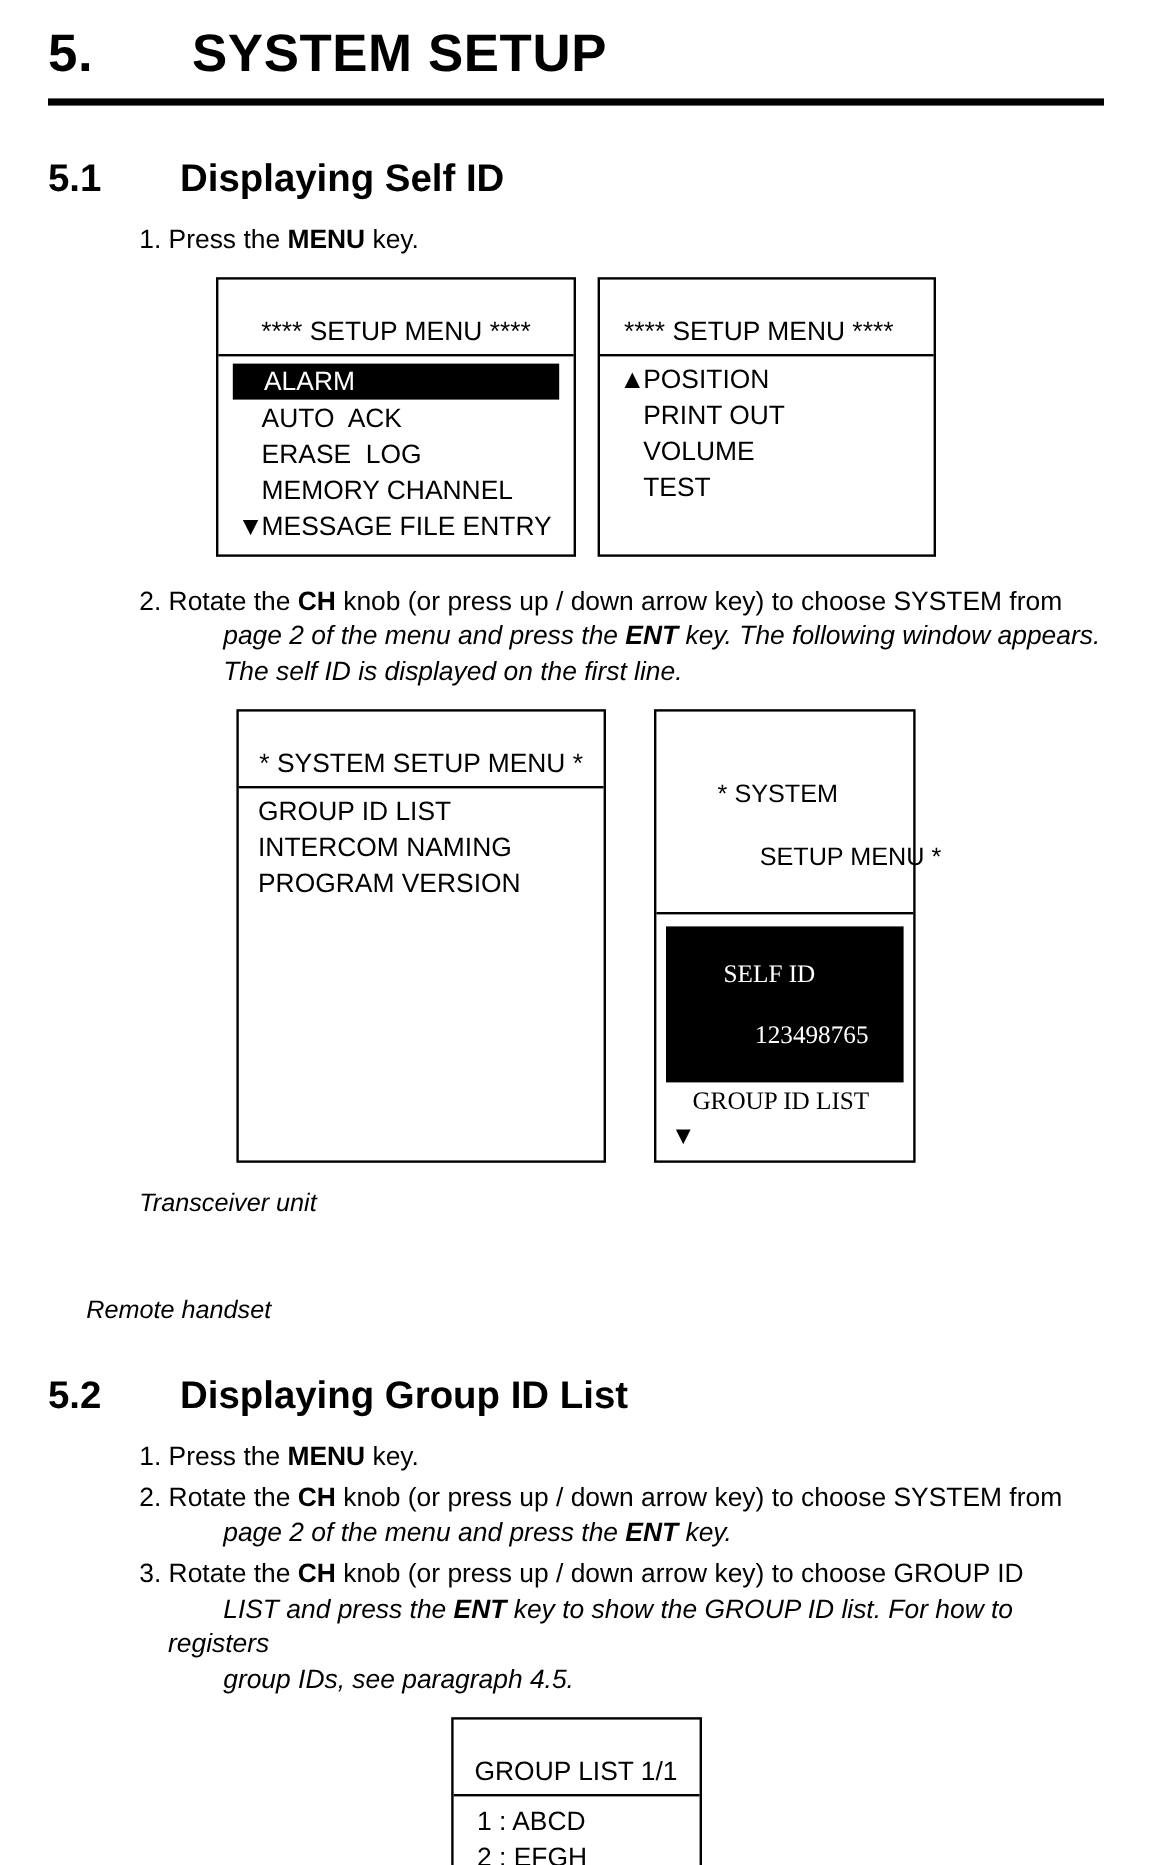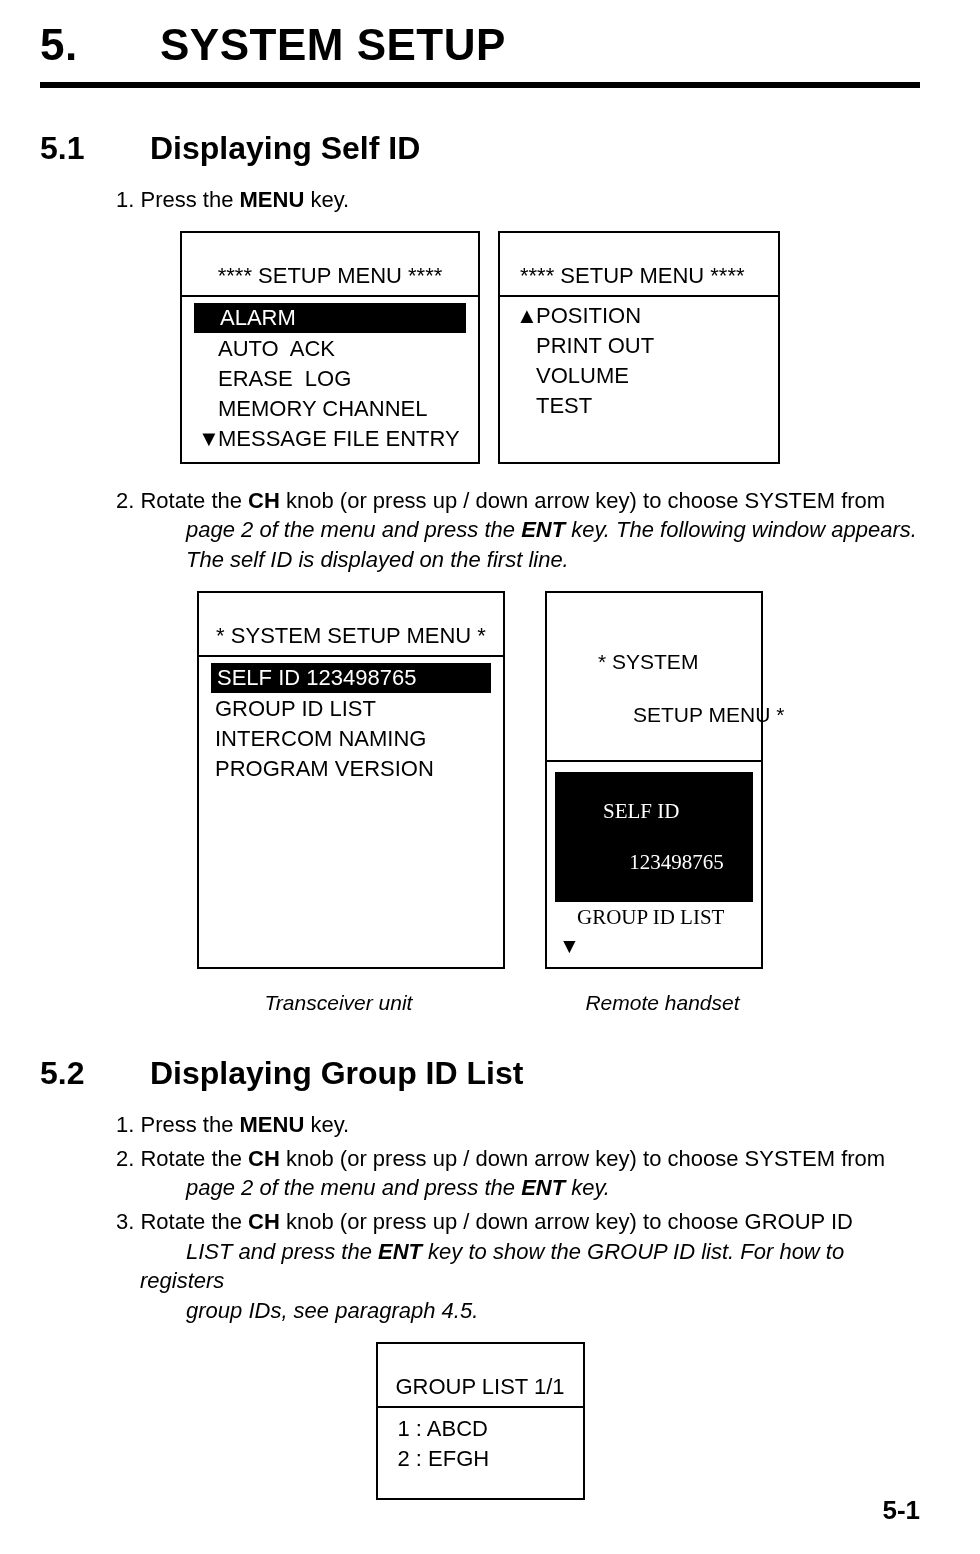--- a/index.html
+++ b/index.html
@@ -95,20 +95,21 @@
       font-size: 21px;
       font-style: italic;
       text-align: center;
       width: 300px;
     }
     .caption-row {
       display: flex;
       justify-content: center;
       gap: 65px;
       margin-bottom: 40px;
+      flex-direction: column;
     }
     .screen.w1 { width: 300px; }
     .screen.w2 { width: 282px; }
     .screen.w3 { width: 308px; }
     .screen.w4 { width: 218px; }
     .screen.w5 { width: 209px; margin: 0 auto 16px auto; }
     .screen.w4 .titlebar { text-align:left; padding-left:16px; line-height:1.25; }
     .screen.w4 .body { padding: 8px 6px 6px 6px; font-family: Liberation Serif, serif; }
     .screen.w4 .menu-item, .screen.w4 .titlebar { font-size:21px; }
     .page-num {
@@ -161,21 +162,20 @@
 <p class="body-text">
   <span class="step-num">2. </span><span>Rotate the </span><span class="bold">CH</span><span> knob (or press up / down arrow key) to choose SYSTEM from</span><br>
   <span class="cont-indent"><span>page 2 of the menu and press the </span><span class="bold">ENT</span><span> key. The following window appears.</span></span><br>
   <span class="cont-indent">The self ID is displayed on the first line.</span>
 </p>
 
 <div class="screens-row wide-gap">
   <div class="screen w3">
     <div class="titlebar">* SYSTEM SETUP MENU *</div>
     <div class="body">
-      <div class="menu-item highlight">SELF ID 123498765</div>
       <div class="menu-item">GROUP ID LIST</div>
       <div class="menu-item">INTERCOM NAMING</div>
       <div class="menu-item">PROGRAM VERSION</div>
     </div>
   </div>
   <div class="screen w4">
     <div class="titlebar">
       <span>* SYSTEM</span><br>
       <span>      SETUP MENU *</span>
     </div>

